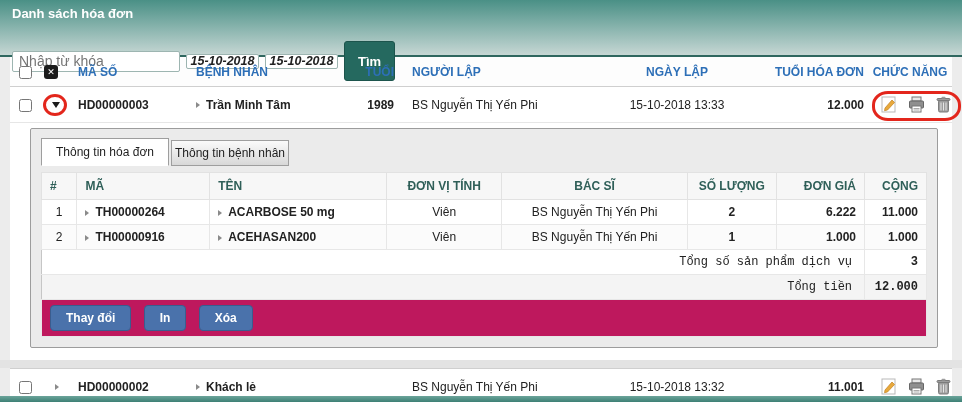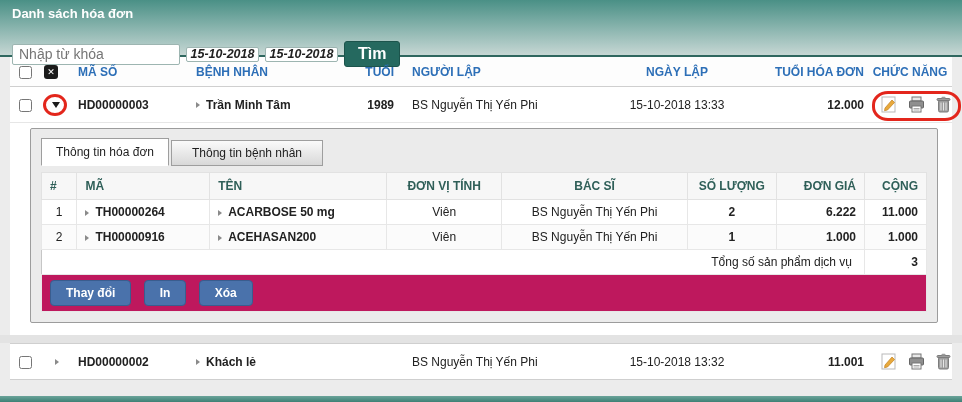--- a/index.html
+++ b/index.html
@@ -6,21 +6,21 @@
   body { font-family:"Liberation Sans","DejaVu Sans",sans-serif; }
   .page { width:962px; height:402px; background:#ececec; overflow:hidden; position:relative; }
 
   
   .top-header { height:57px; background:linear-gradient(#4a9086,#c6d7d4); border-bottom:2px solid #2f675f; padding:6px 12px 0 12px; }
   .top-title { color:#fff; font-size:13px; font-weight:bold; margin-bottom:20px; }
   .top-controls { display:flex; align-items:center; }
   .search-input { width:168px; height:21px; border:1px solid #9db5b1; border-radius:2px; padding:0 6px; font-size:14px; color:#444; font-family:inherit; }
   .date-field { width:73px; height:15px; background:#fff; border:1px solid #9db5b1; border-radius:2px; margin-left:6px; font-size:12.5px; font-weight:bold; font-style:italic; color:#222; text-align:center; font-family:inherit; }
   .date-field:first-of-type { margin-left:14px; }
-  .btn-search { height:26px; margin-left:6px; background:#25695f; border:1px solid #1c544c; border-radius:3px; color:#fff; font-weight:bold; font-size:16px; padding:0 13px; cursor:pointer; font-family:inherit; }
+  .btn-search { height:40px; margin-left:6px; background:#25695f; border:1px solid #1c544c; border-radius:3px; color:#fff; font-weight:bold; font-size:13px; padding:0 13px; cursor:pointer; font-family:inherit; }
 
   
   .card { margin:0 10px; background:#fff; }
   table.main { width:100%; border-collapse:collapse; table-layout:fixed; font-size:12px; }
   table.main th { color:#2d6fb7; font-weight:bold; text-align:left; padding:7px 4px; border-bottom:1px solid #cfcfcf; background:#fdfdfd; }
   table.main td { padding:6px 4px; color:#222; vertical-align:middle; }
   .col-center { text-align:center !important; }
   .col-right { text-align:right !important; }
   .chk { width:13px; height:13px; vertical-align:middle; }
   .x-icon { display:inline-block; width:14px; height:14px; background:#1b1b1b; border-radius:3px; color:#fff; font-size:9px; font-weight:bold; line-height:14px; text-align:center; cursor:pointer; }
@@ -31,29 +31,29 @@
   .red-circle { position:absolute; left:-1px; top:-1px; width:24px; height:22px; border:3px solid #e3261c; border-radius:50%; pointer-events:none; }
   .actions { position:relative; display:inline-flex; align-items:center; gap:10px; padding:3px 9px; }
   .red-ellipse { position:absolute; left:0; top:-2px; width:100%; height:30px; border:3px solid #e3261c; border-radius:16px / 14px; pointer-events:none; }
   .action-ico { width:17px; height:17px; cursor:pointer; display:inline-block; }
   tr.inv-row td { border-bottom:1px solid #e6e6e6; }
 
   
   .detail-area { padding:5px 14px 12px 20px; background:#fff; }
   .panel { background:#ebebeb; border:1px solid #9c9c9c; border-radius:2px; padding:9px 10px 10px 10px; }
   .tabs { display:flex; align-items:flex-end; }
-  .tab { font-size:12px; color:#1e1e1e; padding:5px 20px; border:1px solid #9e9e9e; cursor:pointer; }
+  .tab { font-size:12px; color:#1e1e1e; padding:5px 3px; border:1px solid #9e9e9e; cursor:pointer; }
   .tab.active { background:#fff; font-weight:normal; border-bottom-color:#fff; position:relative; z-index:2; padding:6px 14px; }
   .tab.inactive { background:linear-gradient(#fafafa,#d8d8d8); margin-left:2px; }
   table.inner { width:100%; border-collapse:collapse; table-layout:fixed; background:#fff; border:1px solid #c6c6c6; font-size:12px; margin-top:6px; }
   table.inner th { color:#2f5f58; font-weight:bold; padding:6px 8px; border:1px solid #e2e2e2; background:#f7f7f7; text-align:left; }
   table.inner td { padding:5px 8px; border:1px solid #e7e7e7; color:#222; }
   table.inner tr.alt td { background:#fbfbfb; }
   .sum-label { text-align:right; padding-right:12px !important; }
-  .sum-row td { border-left:none !important; }
+  .sum-row td { border-left:none !important;font-family:Liberation Mono, monospace; }
   .sum-row.alt2 td { background:#f4f4f4; }
   .btn-row td { background:#be185d; padding:7px 8px; border:none; }
   .blue-btn { background:#4a72ab; border:1px solid #3a5c8e; border-radius:4px; color:#fff; font-weight:bold; font-size:12px; padding:5px 15px; margin-right:9px; cursor:pointer; font-family:inherit; }
 
   
   .gap { height:8px; background:#e3e3e3; }
   .row2-card { margin:0 10px; background:#fff; border-top:1px solid #cfcfcf; border-bottom:1px solid #cfcfcf; }
 
   .bottom-bar { position:absolute; left:0; bottom:0; width:100%; height:6px; background:linear-gradient(#6ba49a,#3d8075); }
 </style>
@@ -184,20 +184,24 @@
             <td class="col-center">Viên</td>
             <td class="col-center">BS Nguyễn Thị Yến Phi</td>
             <td class="col-center bold">1</td>
             <td class="col-right bold">1.000</td>
             <td class="col-right bold">1.000</td>
           </tr>
           <tr class="sum-row">
             <td colspan="7" class="sum-label">Tổng số sản phẩm dịch vụ</td>
             <td class="col-right bold">3</td>
           </tr>
+          <tr class="sum-row alt2">
+            <td colspan="7" class="sum-label">Tổng tiền</td>
+            <td class="col-right bold">12.000</td>
+          </tr>
           <tr class="btn-row">
             <td colspan="8">
               <button class="blue-btn">Thay đổi</button>
               <button class="blue-btn">In</button>
               <button class="blue-btn">Xóa</button>
             </td>
           </tr>
         </tbody>
           </table>
       </div>

